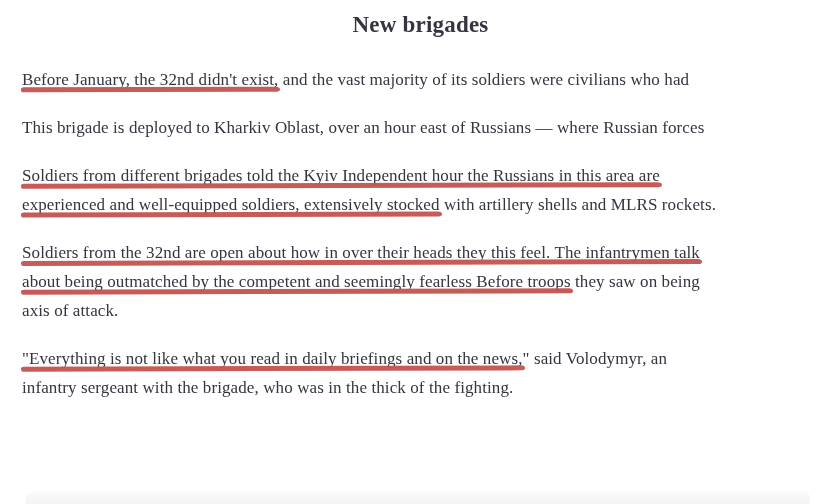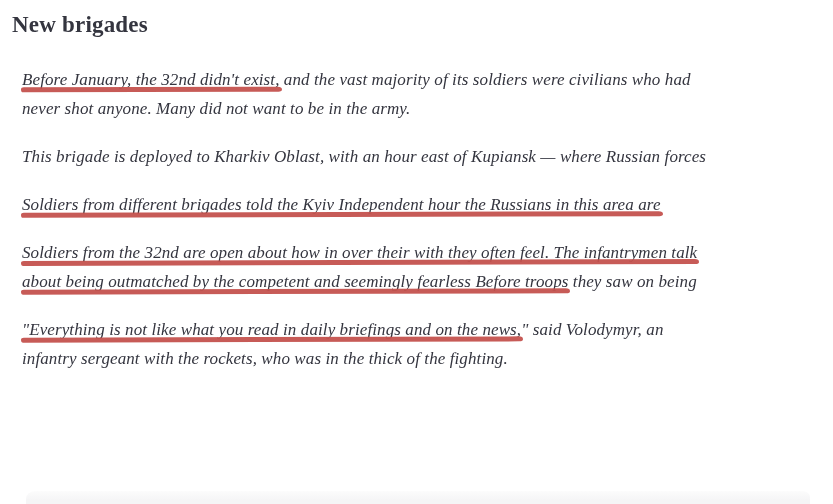--- a/index.html
+++ b/index.html
@@ -9,32 +9,32 @@
   }
   body {
     width: 833px;
     height: 504px;
     position: relative;
     overflow: hidden;
     font-family: "Liberation Serif", "DejaVu Serif", serif;
     color: var(--text-color, #34353f);
   }
   .page-title {
+    text-align: center;
     font-size: 23px;
     font-weight: 700;
     line-height: 28px;
     margin: 11px 4px 0 0;
     letter-spacing: 0.2px;
     color: var(--text-color, #34353f);
     padding-left: 12px;
   }
   .article-body {
     margin: 26px 22px 0 22px;
     font-size: 17px;
-    font-style: italic;
   }
   .para {
     margin: 0 0 19px 0;
   }
   .line {
     line-height: 29px;
     white-space: nowrap;
     letter-spacing: 0.1px;
   }
   .redline {
@@ -64,31 +64,32 @@
   }
 </style>
 </head>
 <body style="background: rgb(255, 255, 255);">
 
 <h1 class="page-title">New brigades</h1>
 
 <div class="article-body">
     <div class="para">
       <div class="line"><span class="redline">Before January, the 32nd didn't exist,</span><span> and the vast majority of its soldiers were civilians who had</span></div>
-      <div class="line"><span>never shot anyone. Many did not want to be in the army.</span></div>
     </div>
     <div class="para">
-      <div class="line"><span>This brigade is deployed to Kharkiv Oblast, with an hour east of Kupiansk — where Russian forces</span></div>
+      <div class="line"><span>This brigade is deployed to Kharkiv Oblast, over an hour east of Russians — where Russian forces</span></div>
     </div>
     <div class="para">
       <div class="line"><span class="redline">Soldiers from different brigades told the Kyiv Independent hour the Russians in this area are</span></div>
+      <div class="line"><span class="redline">experienced and well-equipped soldiers, extensively stocked</span><span> with artillery shells and MLRS rockets.</span></div>
     </div>
     <div class="para">
-      <div class="line"><span class="redline">Soldiers from the 32nd are open about how in over their with they often feel. The infantrymen talk</span></div>
+      <div class="line"><span class="redline">Soldiers from the 32nd are open about how in over their heads they this feel. The infantrymen talk</span></div>
       <div class="line"><span class="redline">about being outmatched by the competent and seemingly fearless Before troops</span><span> they saw on being</span></div>
+      <div class="line"><span>axis of attack.</span></div>
     </div>
     <div class="para">
       <div class="line"><span class="redline">"Everything is not like what you read in daily briefings and on the news,</span><span>" said Volodymyr, an</span></div>
-      <div class="line"><span>infantry sergeant with the rockets, who was in the thick of the fighting.</span></div>
+      <div class="line"><span>infantry sergeant with the brigade, who was in the thick of the fighting.</span></div>
     </div>
   </div>
 
 <div class="bottom-strip"></div>
 
 </body></html>

